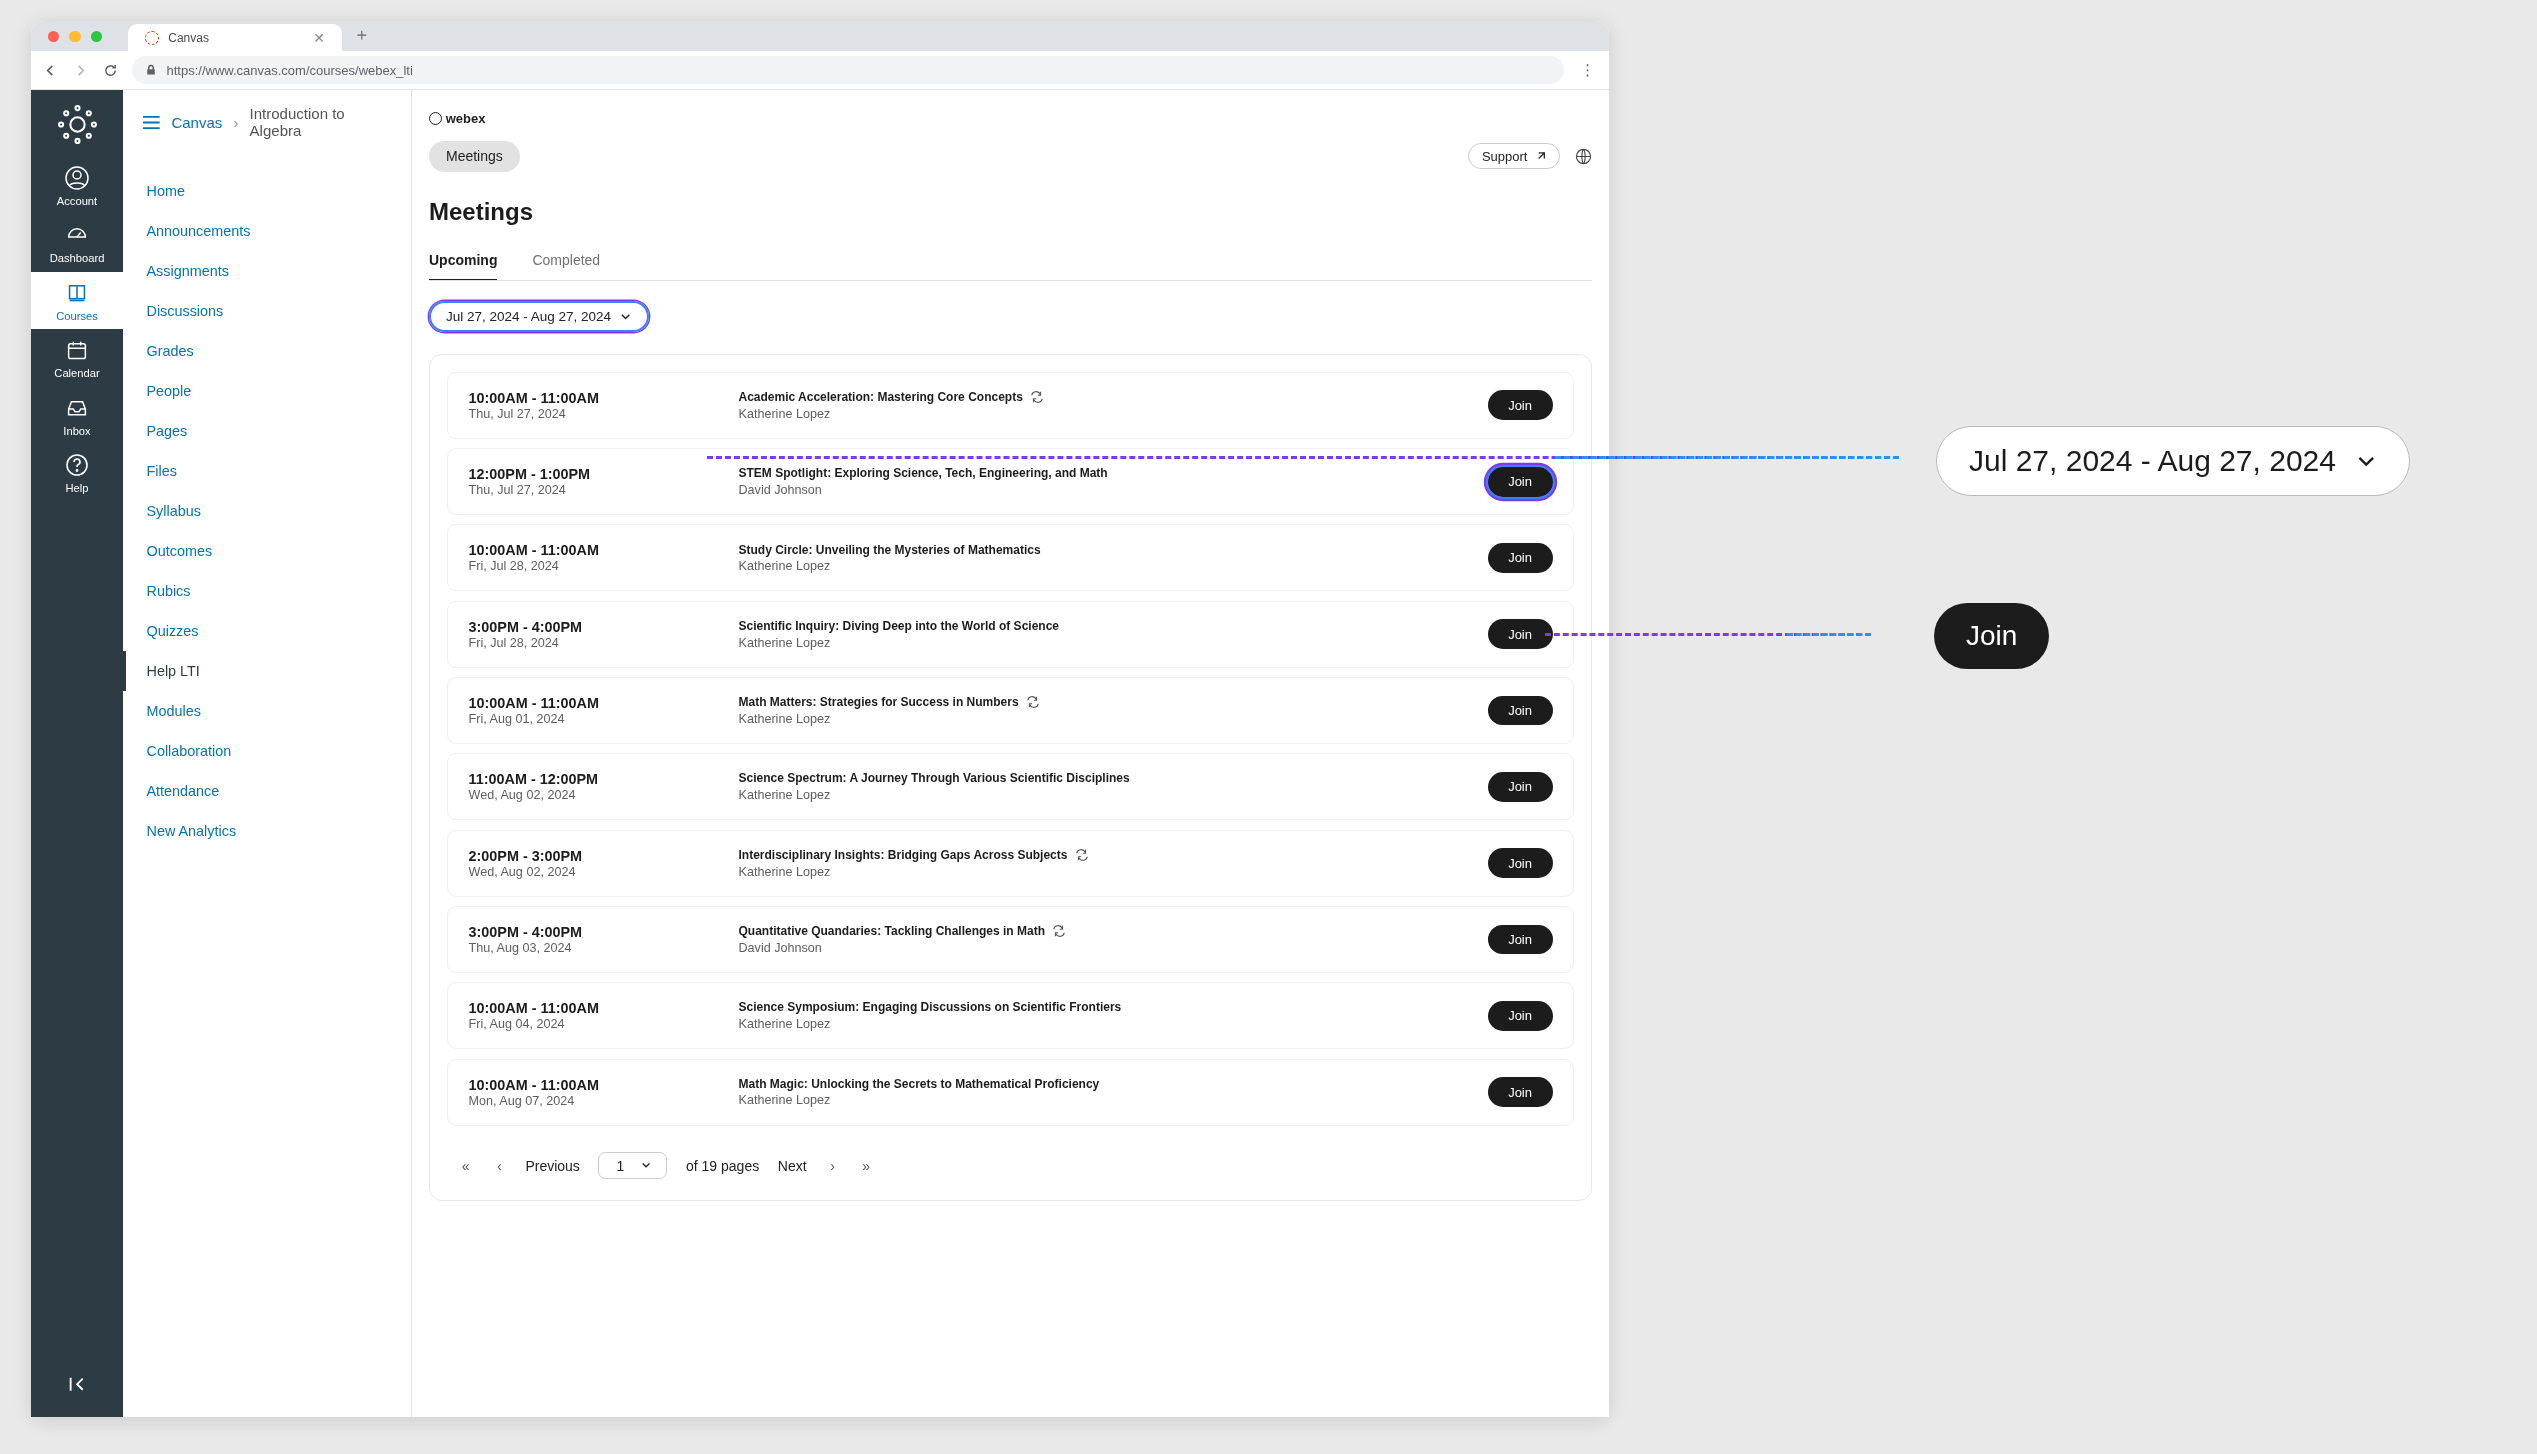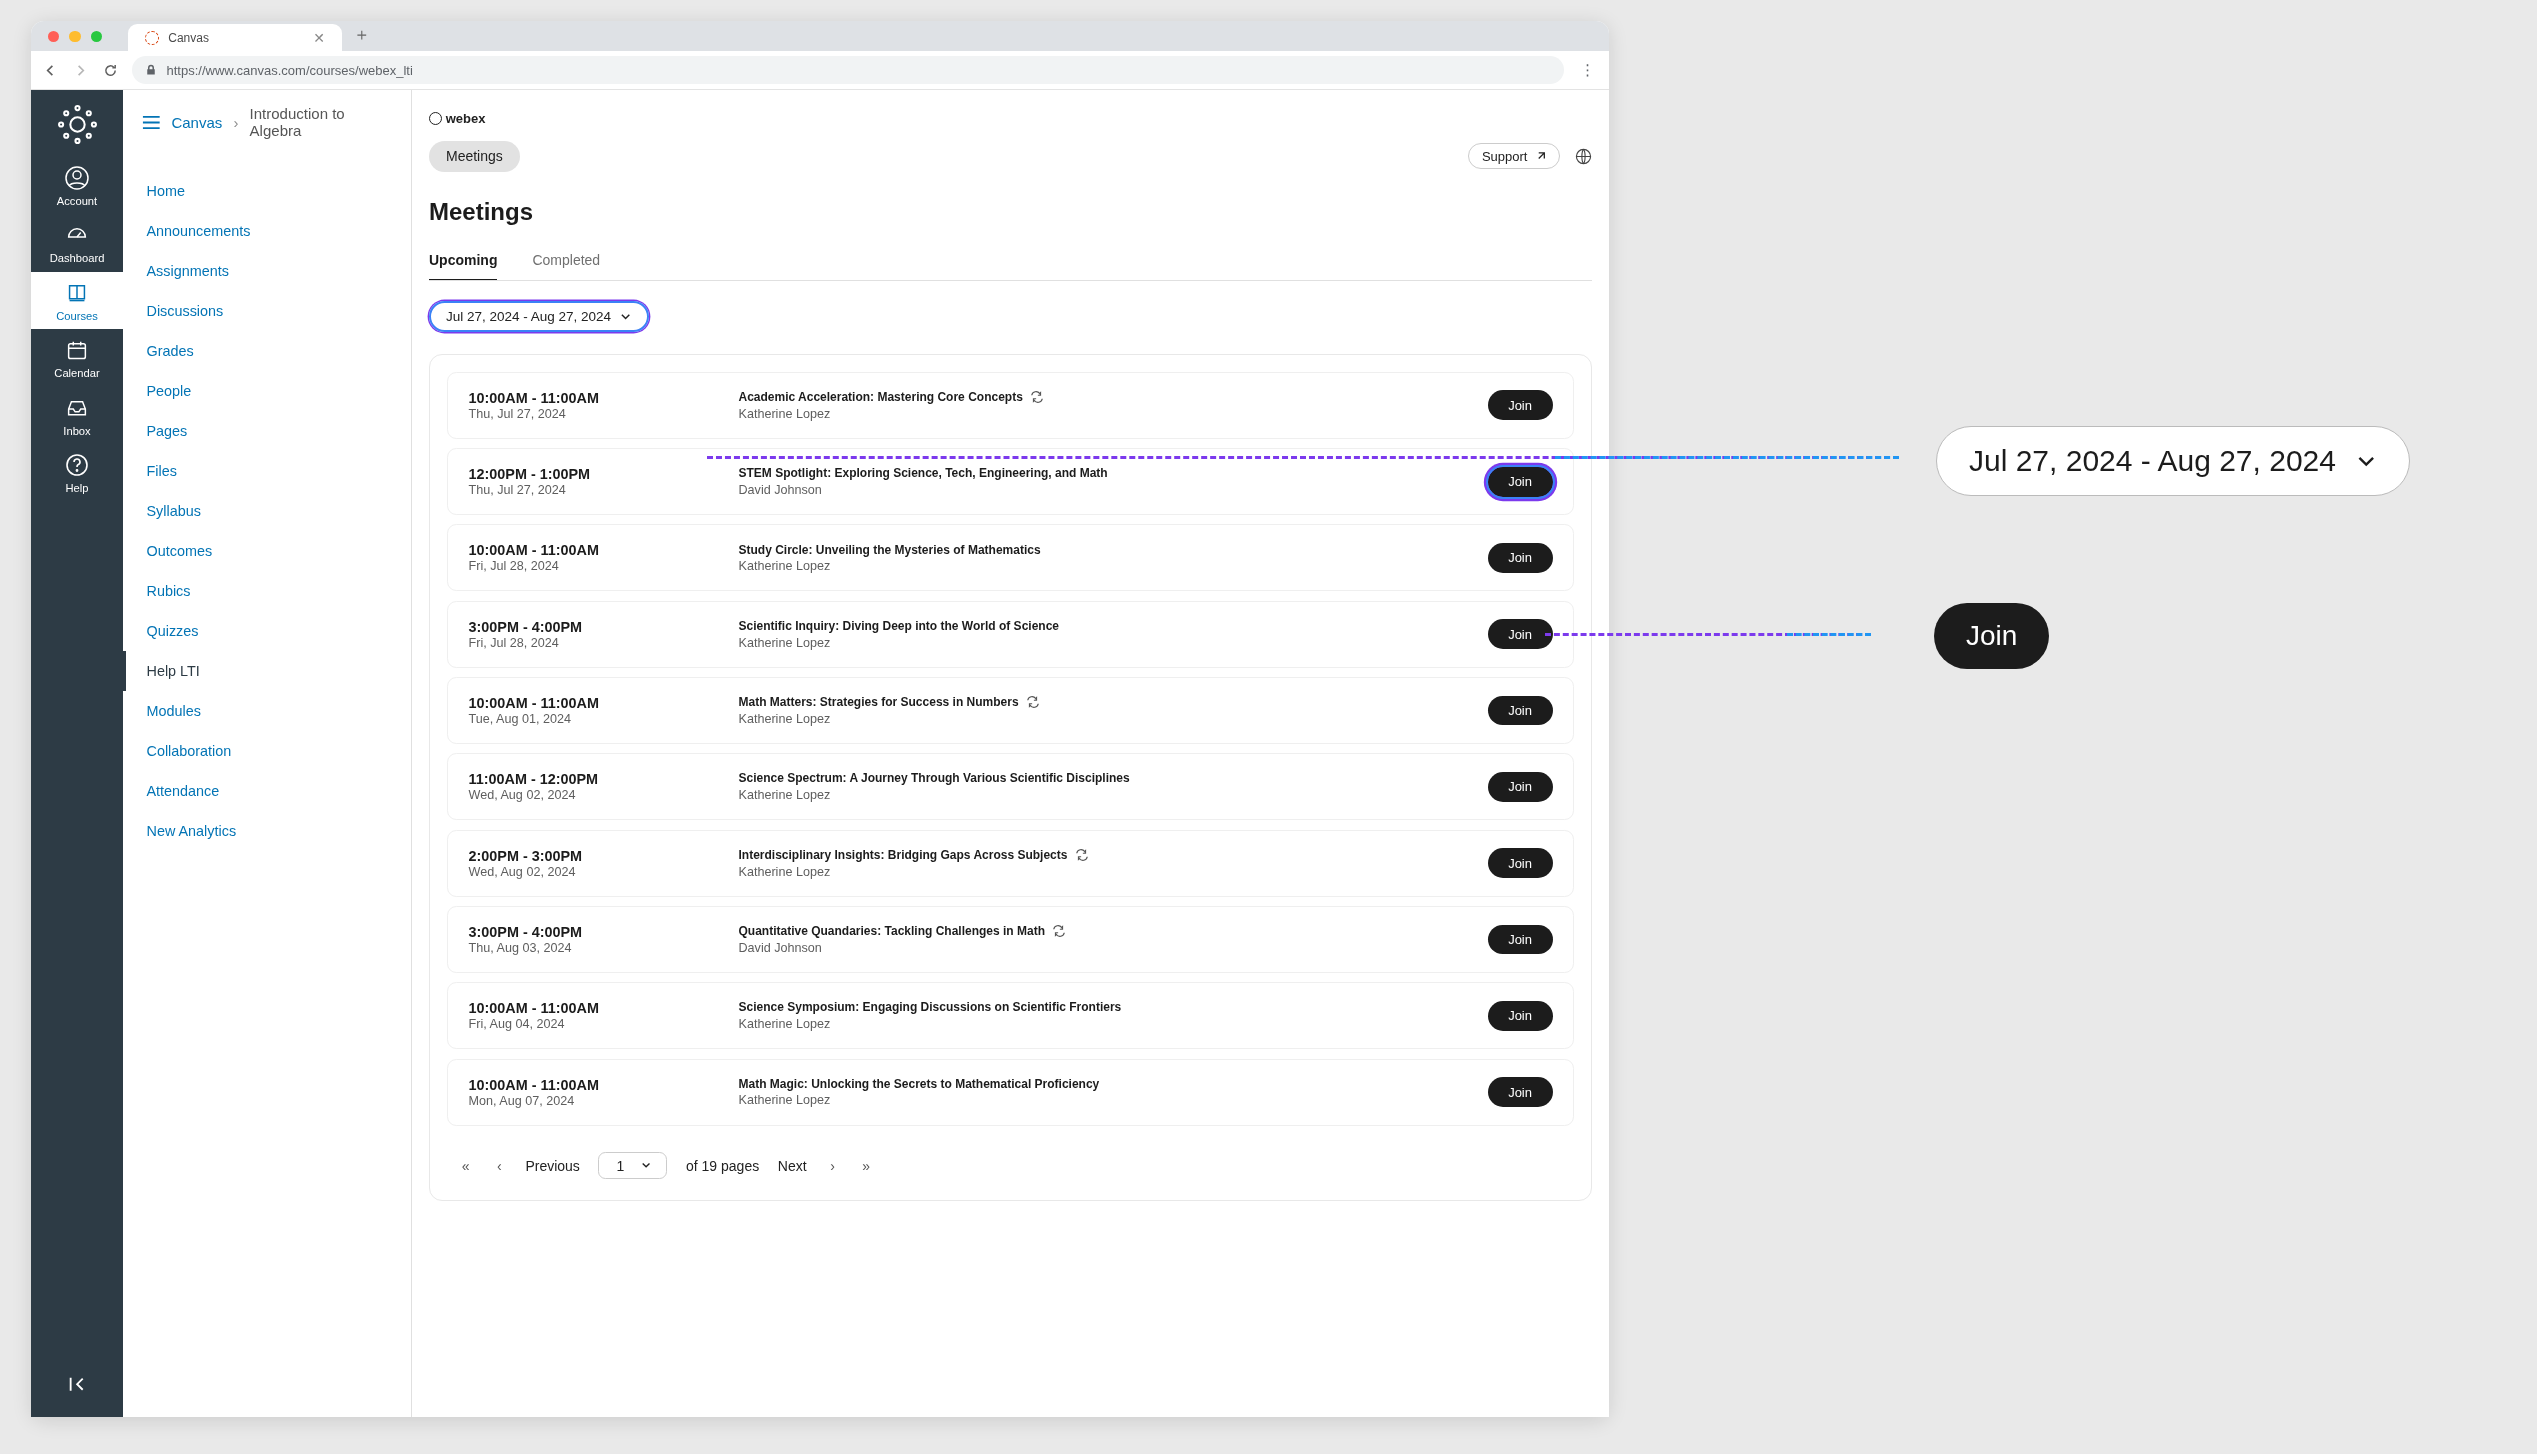--- a/index.html
+++ b/index.html
@@ -343,21 +343,21 @@
               </div>
               <div class="mtg-info">
                 <div class="title">Scientific Inquiry: Diving Deep into the World of Science</div>
                 <div class="host">Katherine Lopez</div>
               </div>
               <div class="join-btn">Join</div>
             </div>
             <div class="meeting-row">
               <div class="mtg-time">
                 <div class="t">10:00AM - 11:00AM</div>
-                <div class="d">Tue, Aug 01, 2024</div>
+                <div class="d">Fri, Aug 01, 2024</div>
               </div>
               <div class="mtg-info">
                 <div class="title">Math Matters: Strategies for Success in Numbers <span class="recur">
                     <svg width="14" height="14" viewBox="0 0 16 16" fill="none" stroke="currentColor" stroke-width="1.4">
                       <path d="M2 6a5 5 0 0 1 9-2l1-1v3h-3"></path>
                       <path d="M14 10a5 5 0 0 1-9 2l-1 1v-3h3"></path>
                     </svg>
                   </span></div>
                 <div class="host">Katherine Lopez</div>
               </div>

